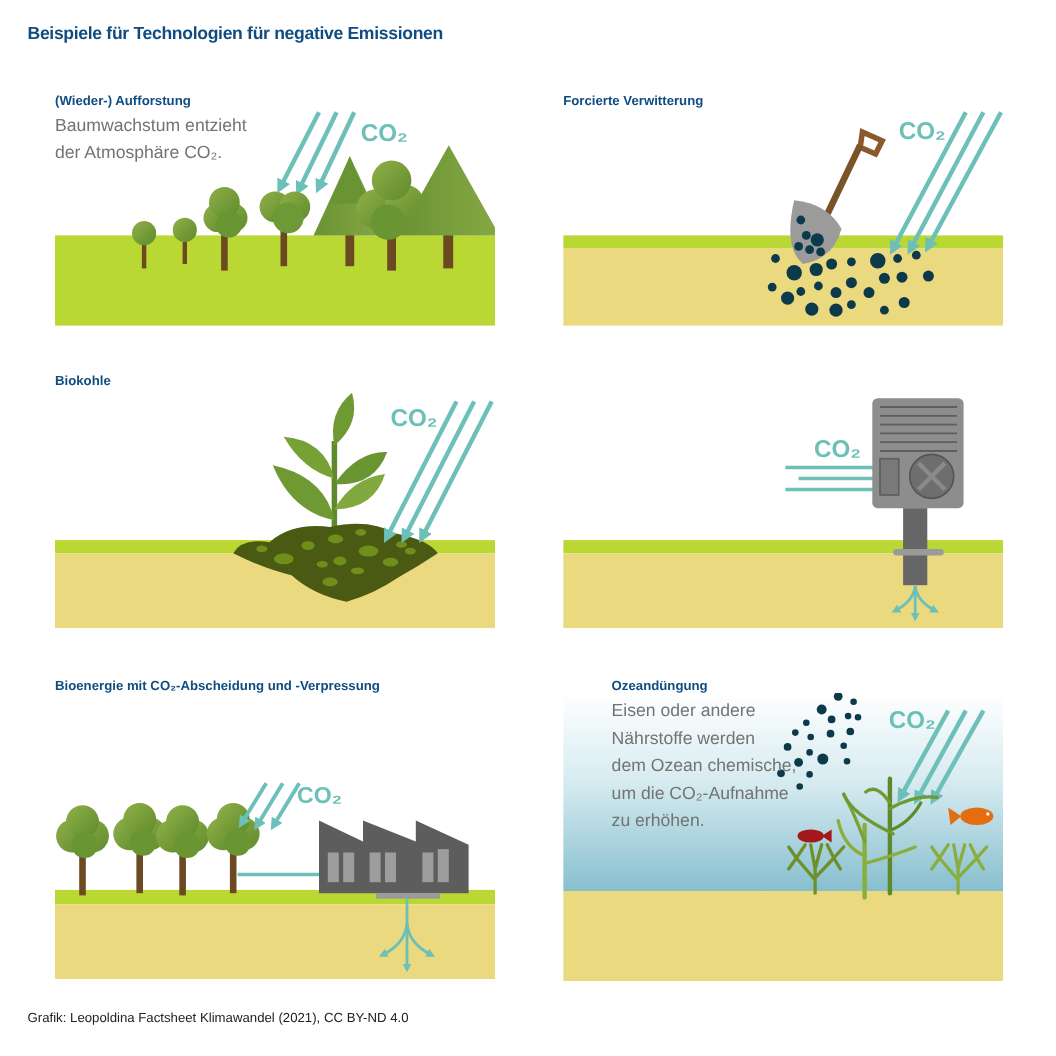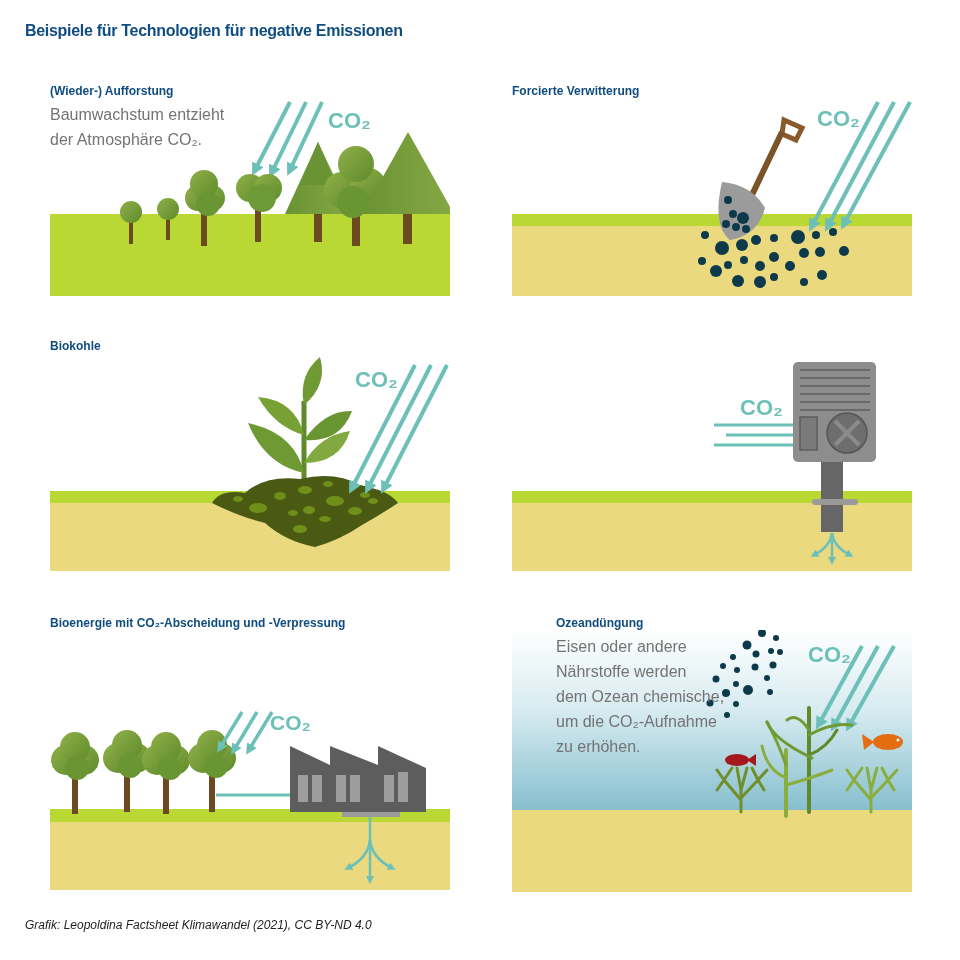--- a/index.html
+++ b/index.html
@@ -2,21 +2,21 @@
 <html><head>
 <meta charset="utf-8">
 <style>
   html, body { margin:0; padding:0; background:#ffffff; }
   body { width:960px; height:960px; position:relative; overflow:hidden; font-family:"Liberation Sans", sans-serif; }
   .title { position:absolute; left:25px; top:22px; font-size:16px; font-weight:bold; color:#0f4c81; letter-spacing:-0.3px; }
   .panel { position:absolute; width:400px; }
   .ptitle { font-size:12px; font-weight:bold; color:#0f4c81; line-height:22px; white-space:nowrap; }
   .ptext { font-size:16px; color:#737373; line-height:25px; white-space:pre-line; }
   .scene { position:absolute; }
-  .credit { position:absolute; left:25px; top:918px; font-size:12px; font-style:italic; color:#222; }
+  .credit { position:absolute; left:25px; top:918px; font-size:12px; color:#222; }
 </style>
 </head>
 <body>
 
 <div class="title">Beispiele für Technologien für negative Emissionen</div>
 
 <svg width="0" height="0" style="position:absolute">
   <defs>
     <linearGradient id="treeG" x1="0" y1="0" x2="1" y2="1">
       <stop offset="0" stop-color="#8fb048"></stop>

